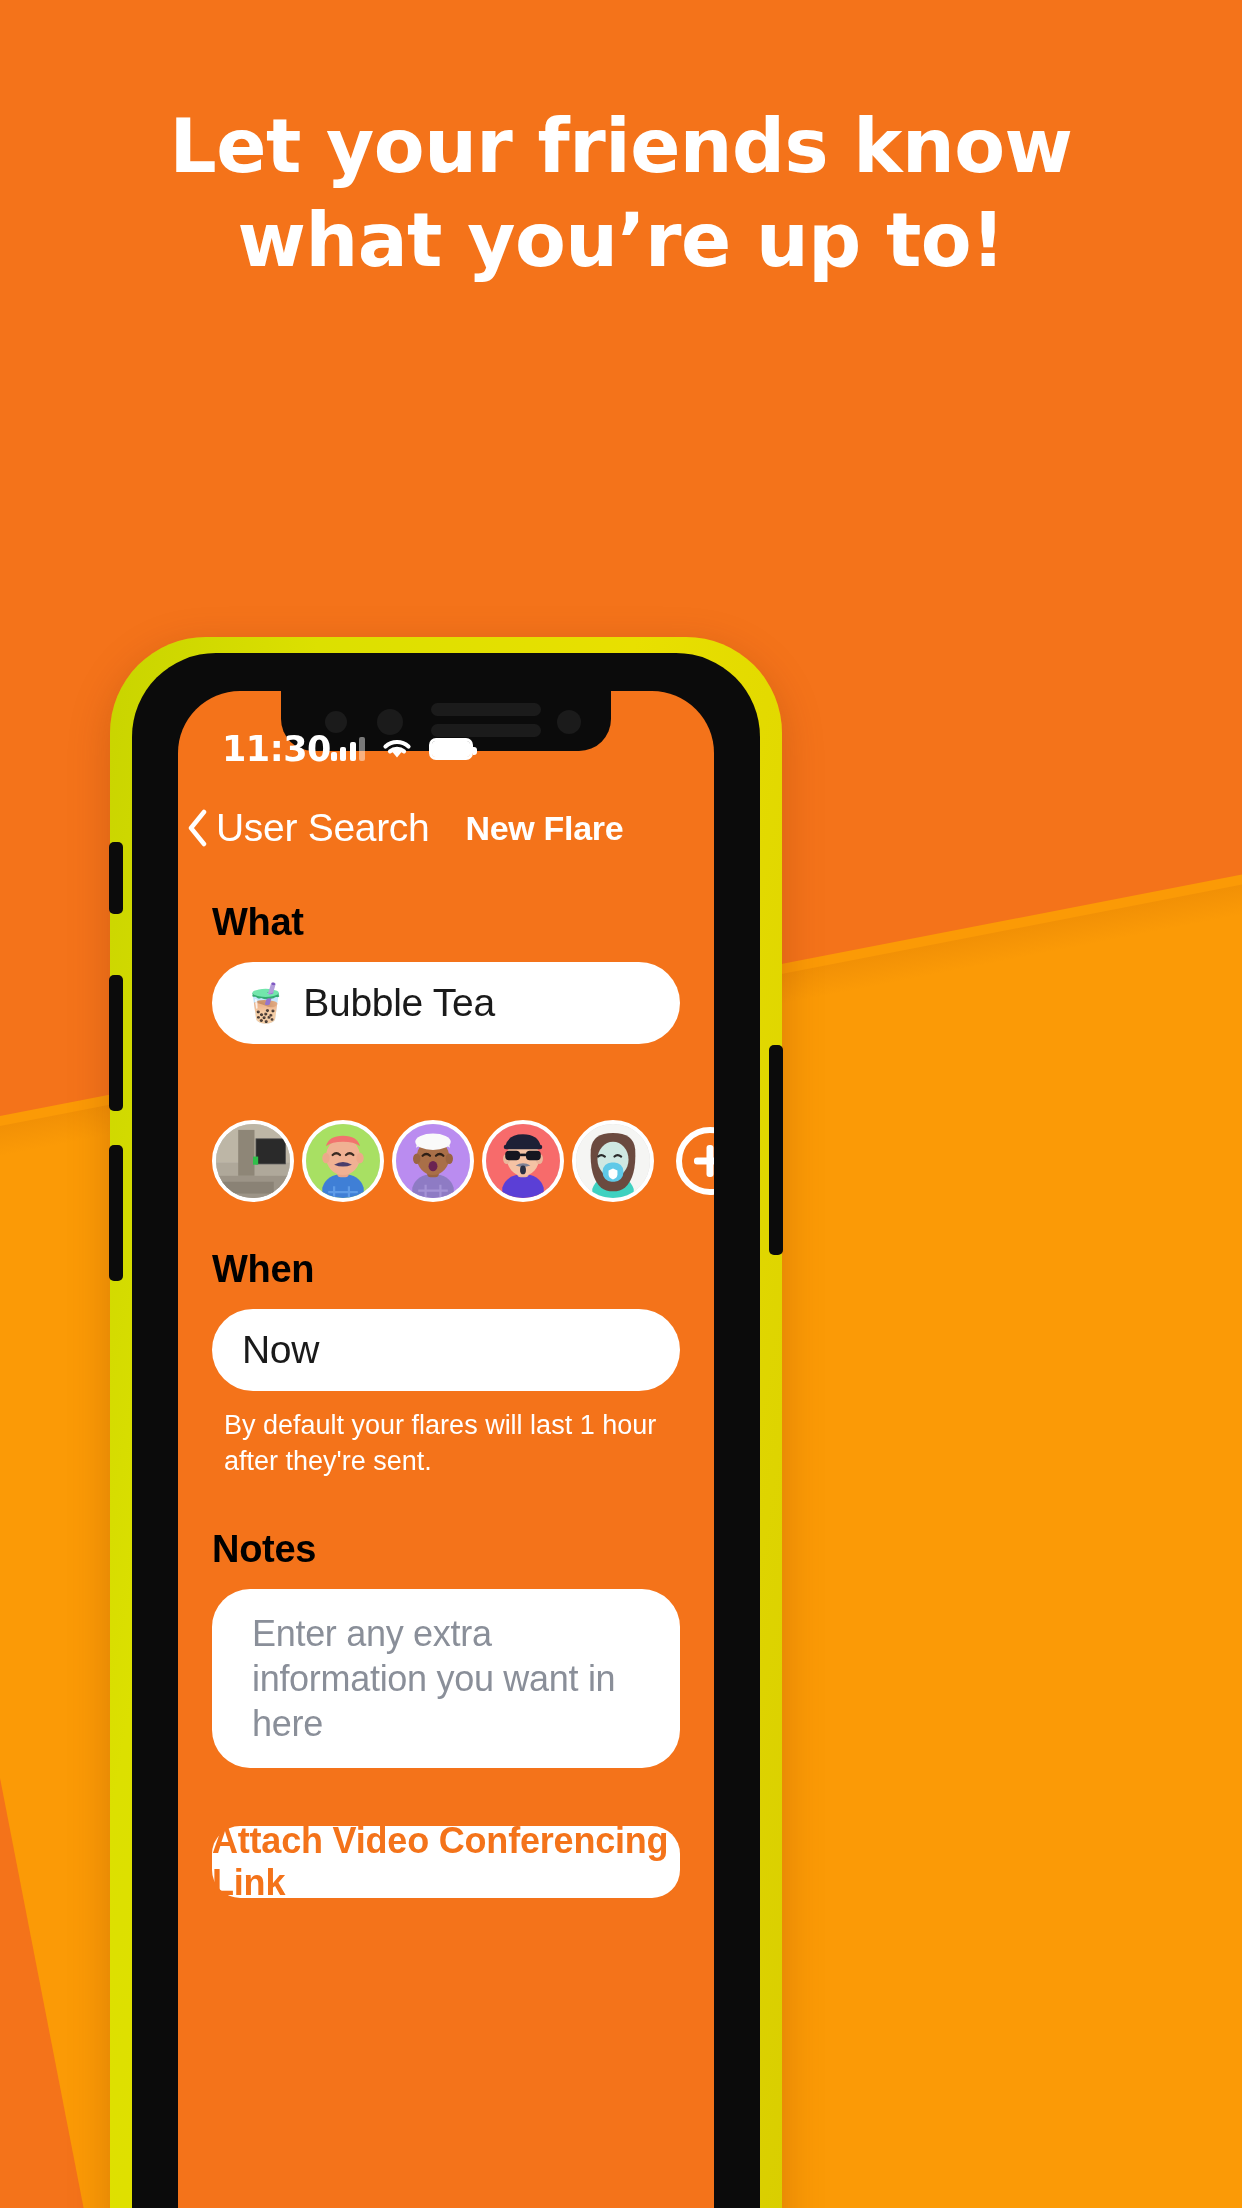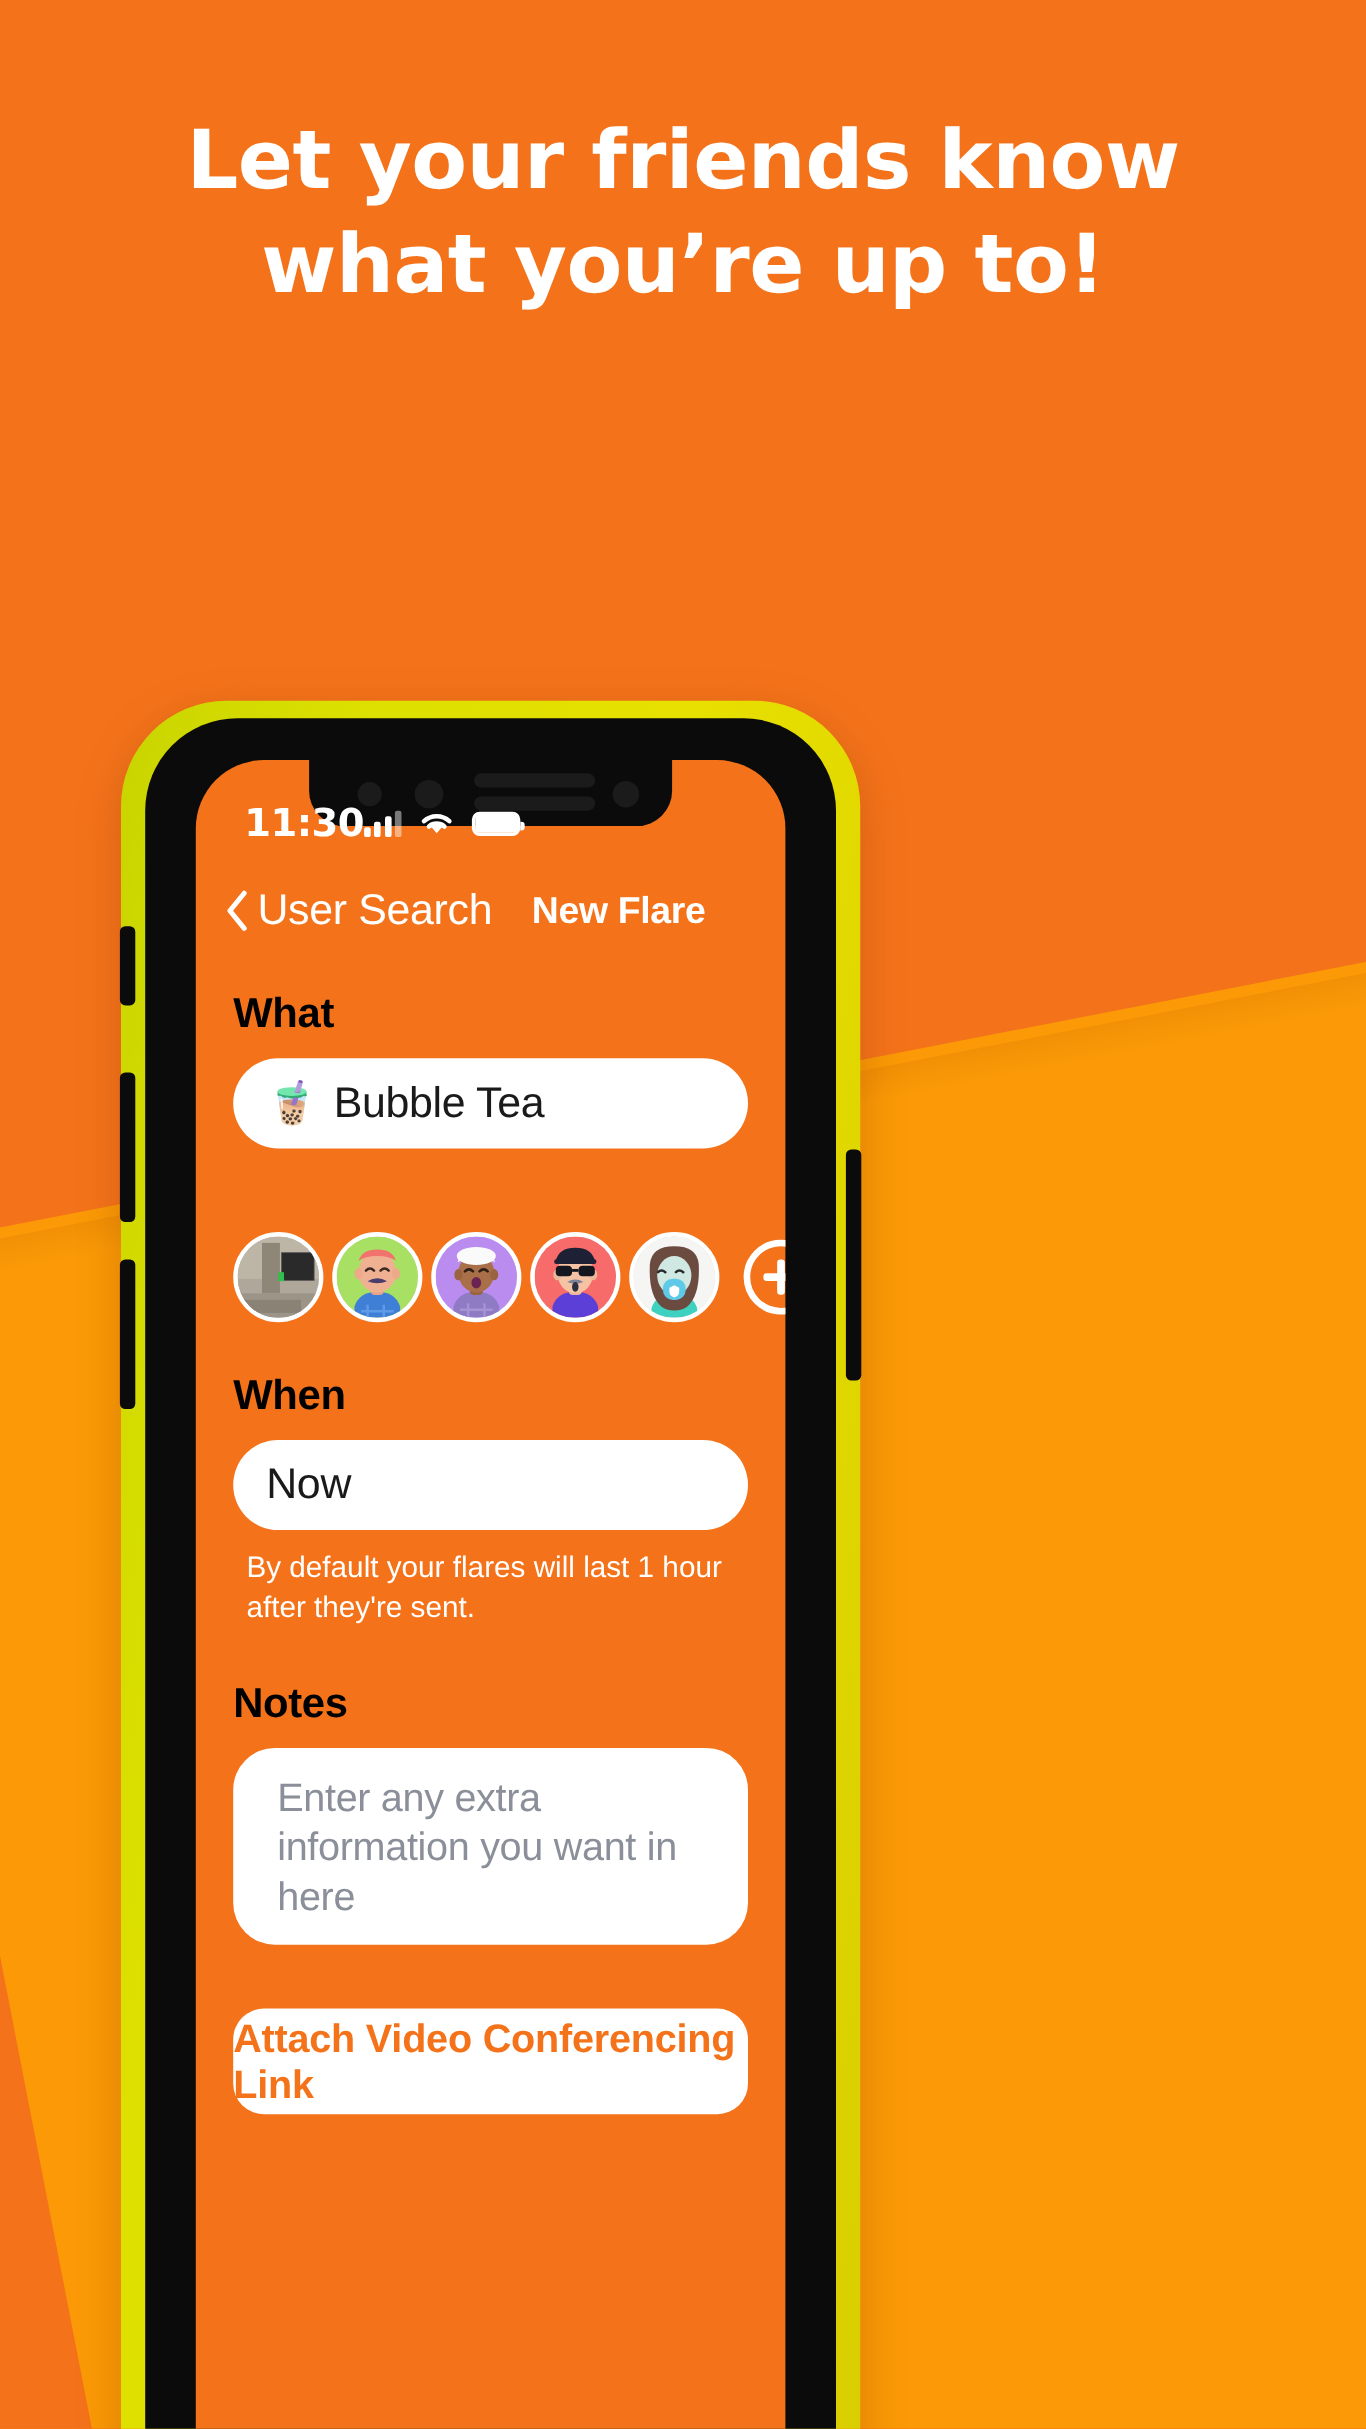--- a/index.html
+++ b/index.html
@@ -130,21 +130,21 @@
   }
   #battery-icon::after{
     content:""; position:absolute; right:-7px; top:6px;
     width:4px; height:8px; background:#fff; border-radius:0 3px 3px 0;
   }
   #battery-fill { width:100%; height:100%; background:#fff; border-radius:3px; }
 
   
   #nav-bar {
     position:absolute; top:98px; left:0; right:0; height:78px;
-    display:flex; align-items:center; z-index:5; padding-left:26px;
+    display:flex; align-items:center; z-index:5; padding-left:8px;
   }
   #nav-back {
     display:flex; align-items:center; gap:8px; cursor:pointer;
   }
   #back-chevron-icon { width:22px; height:38px; }
   #nav-back-label {
     color:#fff; font-size:39px; letter-spacing:-.3px;
   }
   #nav-title {
     color:#fff; font-size:34px; font-weight:bold;
@@ -205,21 +205,21 @@
     min-height:128px; padding:22px 40px;
   }
   #notes-placeholder {
     font-size:36px; color:#8A8F99; line-height:1.25; letter-spacing:-.3px;
   }
 
   
   #attach-button {
     margin-top:58px;
     background:#fff; border-radius:28px;
-    height:96px; display:flex; align-items:center; justify-content:flex-start;
+    height:72px; display:flex; align-items:center; justify-content:flex-start;
   }
   #attach-button-label {
     color:#F4731A; font-size:36px; font-weight:bold; letter-spacing:-.2px;
   }
 </style>
 </head>
 <body>
 
 <div id="bg-layer">
   <div id="bg-band-amber"></div>

